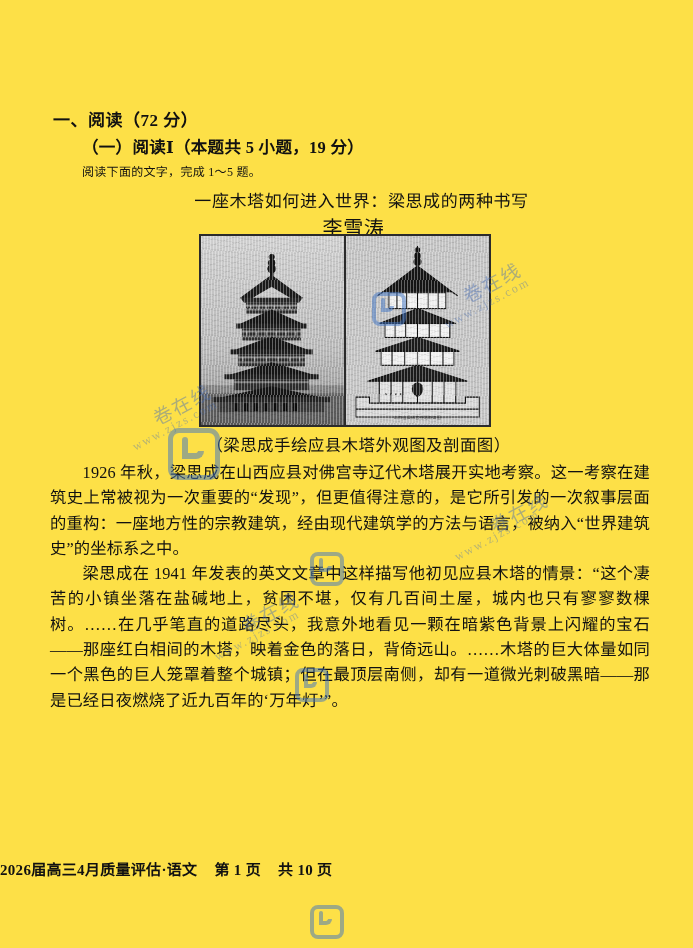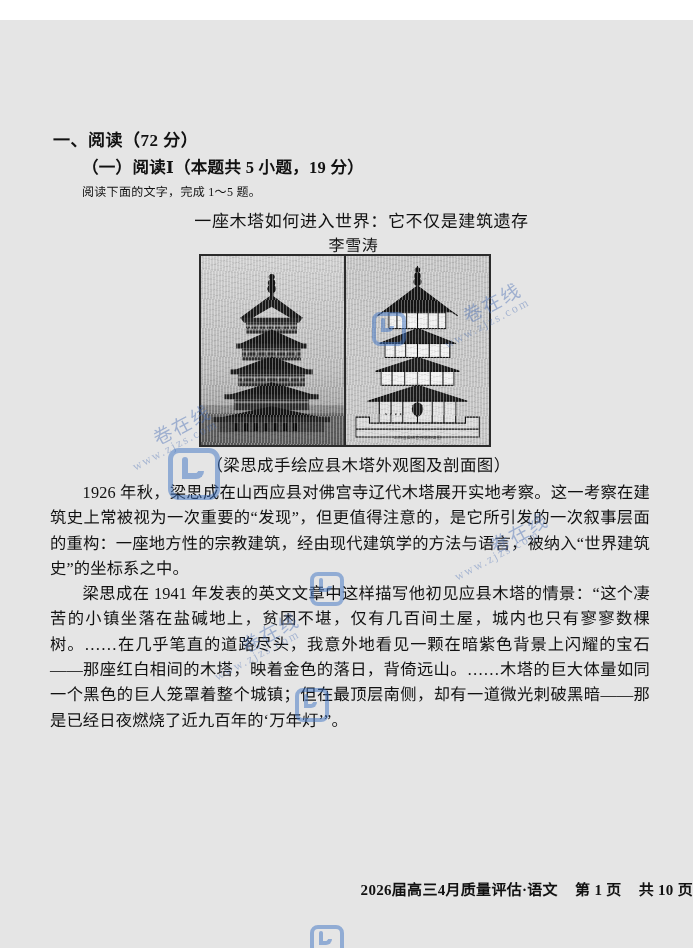--- a/index.html
+++ b/index.html
@@ -12,23 +12,22 @@
     height: 948px;
     position: relative;
     overflow: hidden;
     font-family: "Liberation Serif", "DejaVu Serif", serif;
     color: #111111;
   }
 
   .page {
     position: absolute;
     inset: 0;
-    background: #e5e5e5;
+    background: #fde047;
     padding: 0;
-    margin-top: 20px;
   }
 
   
   .section-heading {
     position: absolute;
     left: 53px;
     top: 106px;
     font-size: 17px;
     font-weight: bold;
     letter-spacing: 0.5px;
@@ -61,21 +60,21 @@
     font-size: 17px;
     letter-spacing: 0.6px;
     padding-left: 30px;
   }
   .article-author {
     position: absolute;
     left: 0;
     right: 0;
     top: 212px;
     text-align: center;
-    font-size: 16px;
+    font-size: 20px;
     letter-spacing: 0.6px;
     padding-left: 14px;
   }
 
   
   .figure {
     position: absolute;
     left: 199px;
     top: 234px;
     width: 292px;
@@ -149,24 +148,24 @@
     letter-spacing: 0.15px;
   }
   .body-text p {
     margin: 0 0 0 0;
     text-indent: 2em;
   }
 
   
   .footer {
     position: absolute;
-    left: 12px;
+    left: 0;
     right: 0;
     top: 858px;
-    text-align: right;
+    text-align: left;
     font-size: 15px;
     font-weight: bold;
     letter-spacing: 0.3px;
   }
   .footer .sp { display: inline-block; width: 9px; }
 
   
   .wm {
     position: absolute;
     pointer-events: none;
@@ -226,21 +225,21 @@
 <body>
 
 <div class="page">
 
   <div class="section-heading">一、阅读（72 分）</div>
 
   <div class="sub-heading">（一）阅读Ⅰ（本题共 5 小题，19 分）</div>
 
   <div class="instruction">阅读下面的文字，完成 1～5 题。</div>
 
-  <div class="article-title">一座木塔如何进入世界：它不仅是建筑遗存</div>
+  <div class="article-title">一座木塔如何进入世界：梁思成的两种书写</div>
 
   <div class="article-author">李雪涛</div>
 
   <div class="figure">
 
     <div class="fig-panel left">
       <svg class="pagoda-svg" viewBox="0 0 146 190" preserveAspectRatio="none">
         <defs>
           <linearGradient id="skyg" x1="0" y1="0" x2="0" y2="1">
             <stop offset="0%" stop-color="#cfcfcf"></stop>

